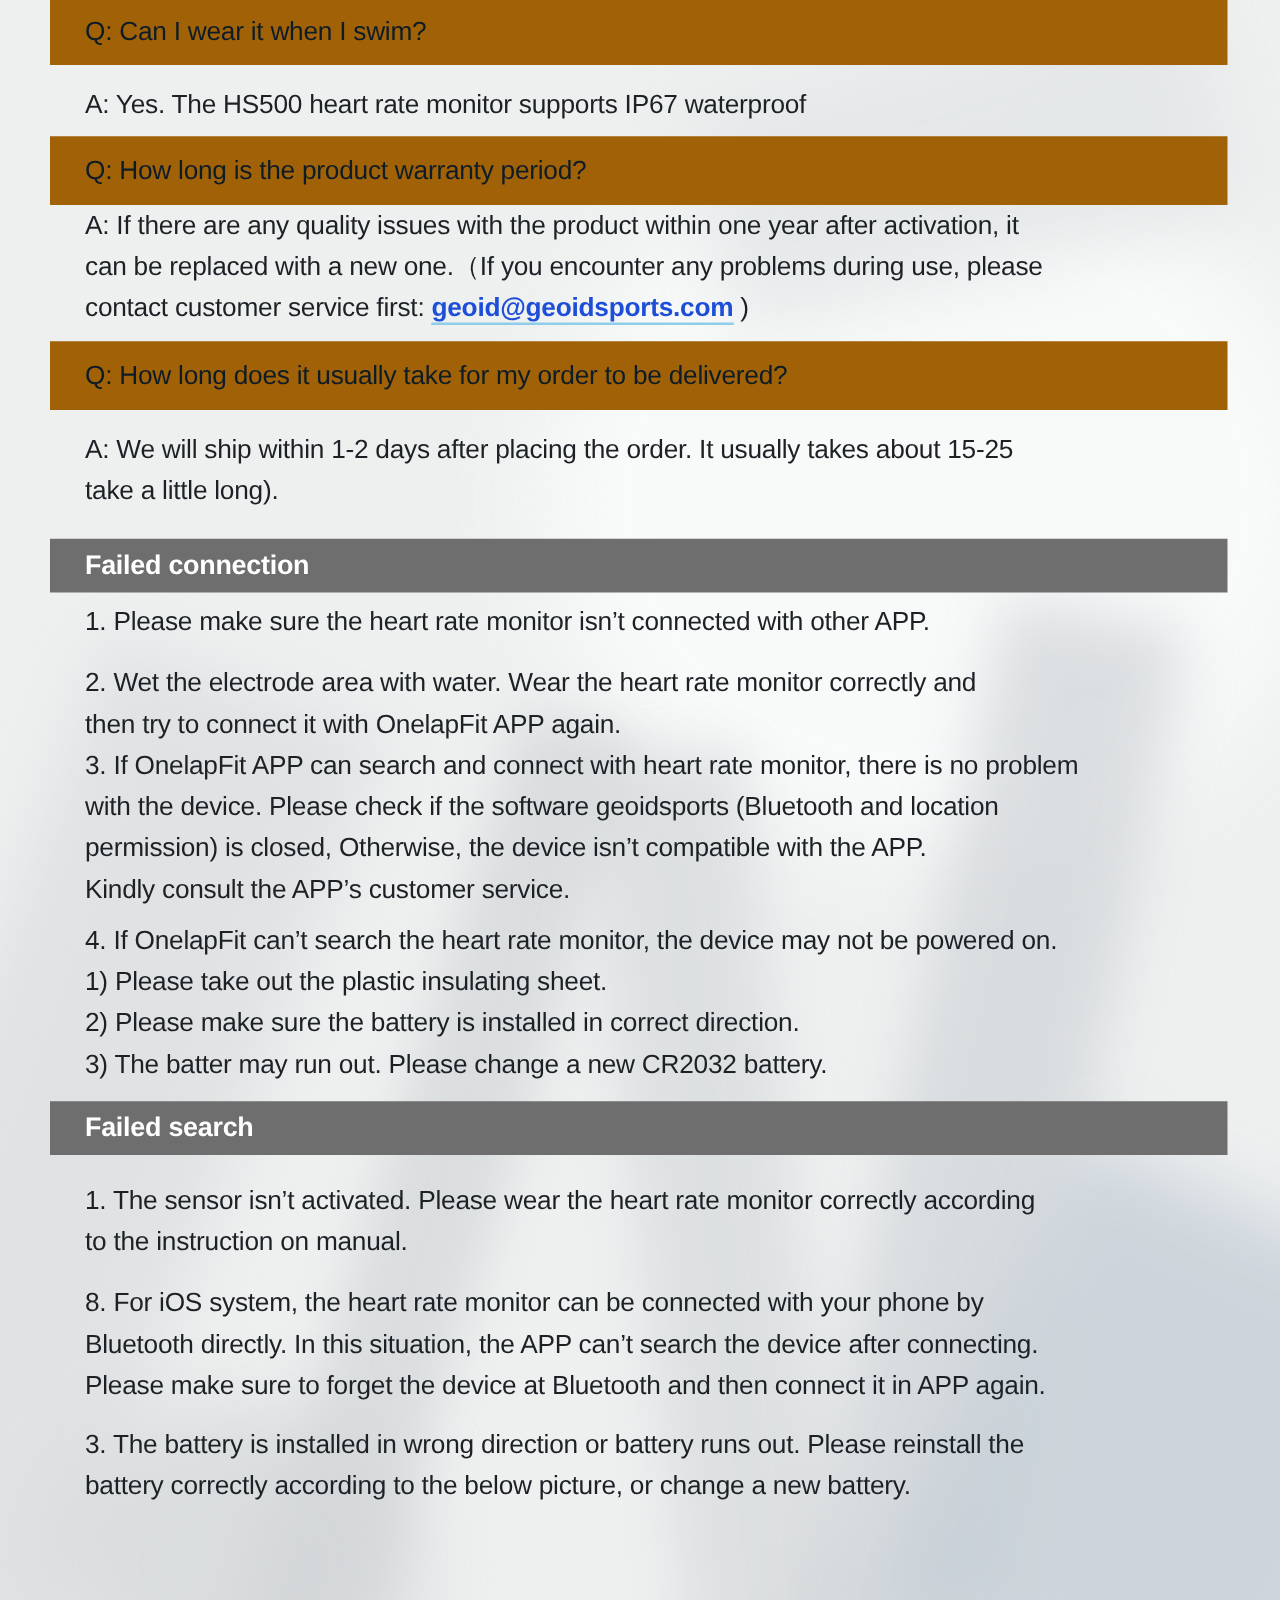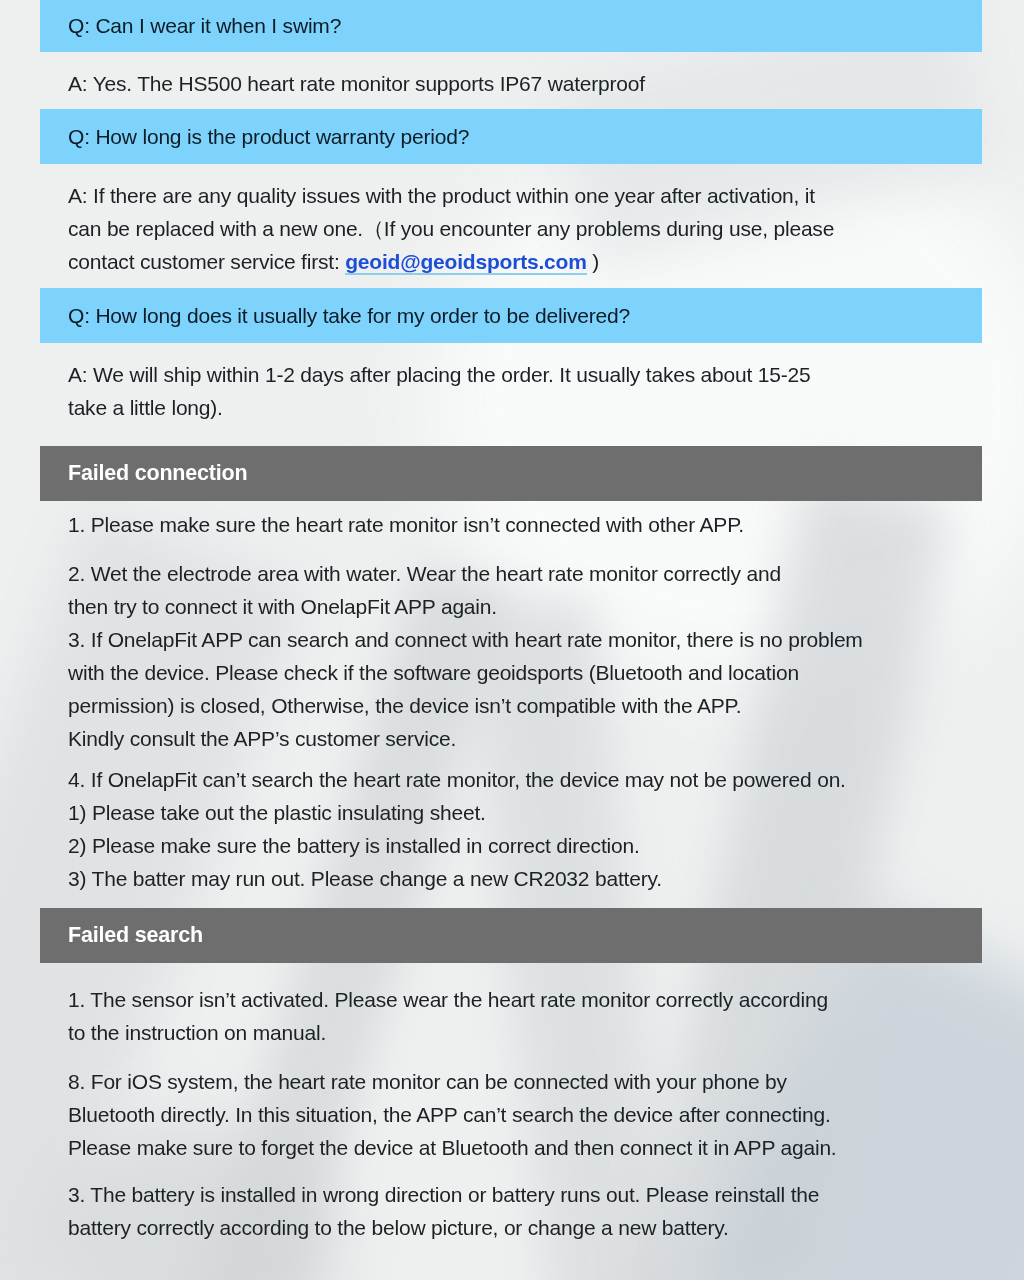--- a/index.html
+++ b/index.html
@@ -26,44 +26,44 @@
   .streak5 { left: 760px; top: 960px; width: 360px; height: 420px; background: #c5ced6;
     transform: rotate(24deg); filter: blur(30px); opacity: .8; }
   .streak6 { left: 560px; top: 40px; width: 420px; height: 180px; background: #e2e5e6;
     transform: rotate(-14deg); filter: blur(28px); opacity: .8; }
   .blob-dark { left: 40px; top: 1120px; width: 300px; height: 260px; border-radius: 50%;
     background: #d2d5d7; filter: blur(34px); opacity: .7; }
 
   .content { position: relative; z-index: 1; padding: 0 42px 0 40px; }
 
   .q-bar {
-    background: #7dd3fc; height: 55px;
+    background: #a16207; height: 55px;
     display: flex; align-items: center;
     padding-left: 28px; box-sizing: border-box;
     color: #0d1c26; font-size: 21px; letter-spacing: -0.2px;
   }
   .q-bar.first { height: 52px; }
 
   .section-bar {
-    background: #6e6e6e; height: 55px;
+    background: #6e6e6e; height: 43px;
     display: flex; align-items: center;
     padding-left: 28px; box-sizing: border-box;
     color: #ffffff; font-size: 21.5px; font-weight: bold; letter-spacing: -0.2px;
   }
 
   .para {
     padding-left: 28px;
     font-size: 21px; line-height: 33px; letter-spacing: -0.2px;
     color: #1b2125;
   }
   .para .line { white-space: nowrap; }
 
   .m-a1   { margin-top: 15px; }
   .m-bar2 { margin-top: 9px; }
-  .m-a2   { margin-top: 15px; }
+  .m-a2   { }
   .m-bar3 { margin-top: 10px; }
   .m-a3   { margin-top: 15px; }
   .m-sec1 { margin-top: 22px; }
   .m-i1   { margin-top: 7px; }
   .m-i2   { margin-top: 16px; }
   .m-i3   { }
   .m-i4   { margin-top: 8px;  }
   .m-sec2 { margin-top: 13px; }
   .m-i5   { margin-top: 20px; }
   .m-i6   { margin-top: 16px; }

